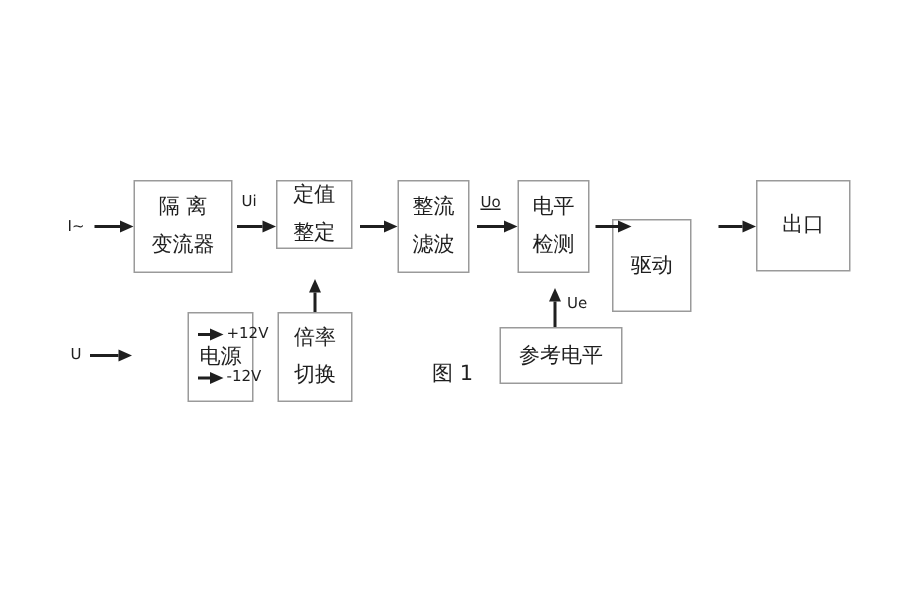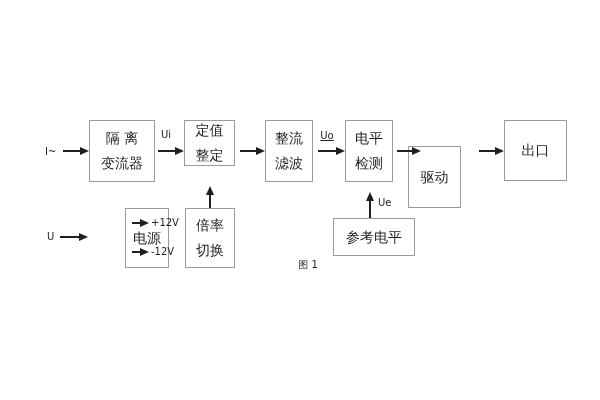--- a/index.html
+++ b/index.html
@@ -90,21 +90,21 @@
     line-height: 14px;
     white-space: nowrap;
   }
   #l-i   { left: 45px;  top: 145px; }
   #l-u   { left: 47px;  top: 230px; }
   #l-ui  { left: 150px; top: 128px; width: 32px; text-align: center; }
   #l-uo  { left: 311px; top: 129px; width: 32px; text-align: center; text-decoration: underline; }
   #l-p12 { left: 151px; top: 216px; }
   #l-m12 { left: 151px; top: 245px; }
   #l-ue  { left: 378px; top: 196px; }
-  #l-fig { left: 288px; top: 258px; width: 40px; text-align: center; font-size: 10px; }
+  #l-fig { left: 288px; top: 242px; width: 40px; text-align: left; font-size: 14px; }
 </style>
 </head>
 <body>
 
 <div class="canvas">
 
   <div class="box" id="b-iso">
     <span>隔 离</span>
     <span>变流器</span>
   </div>

